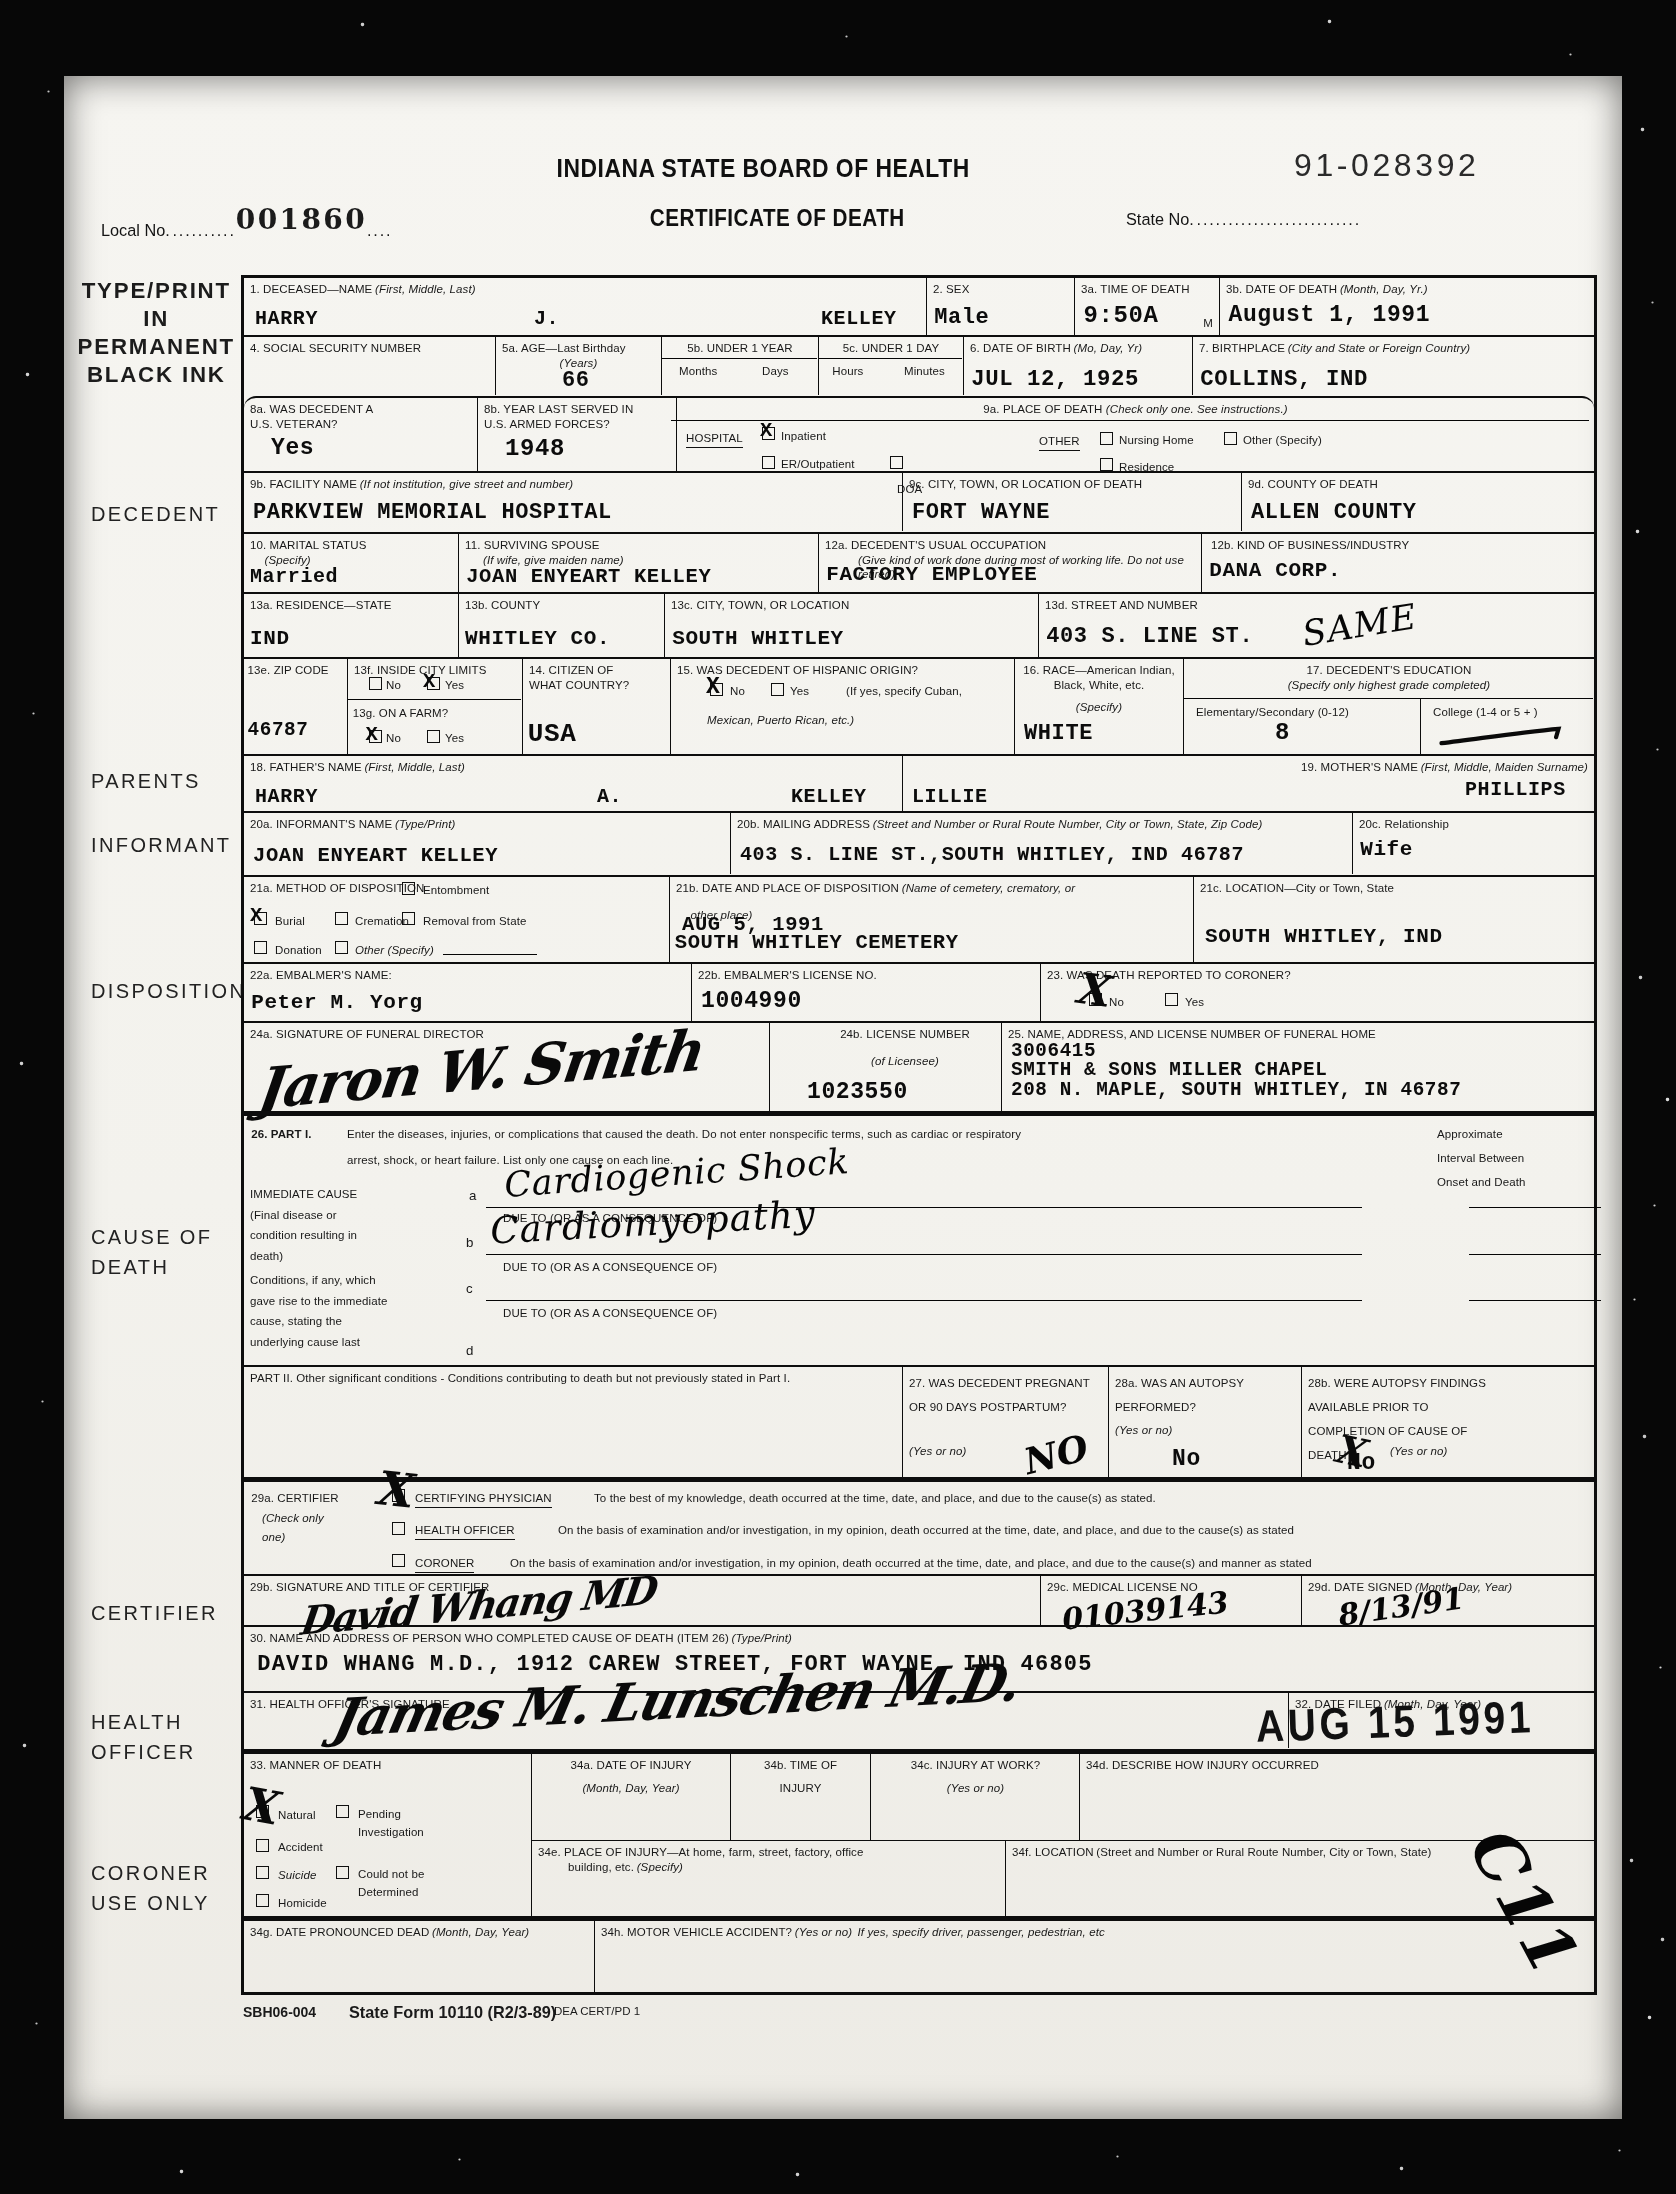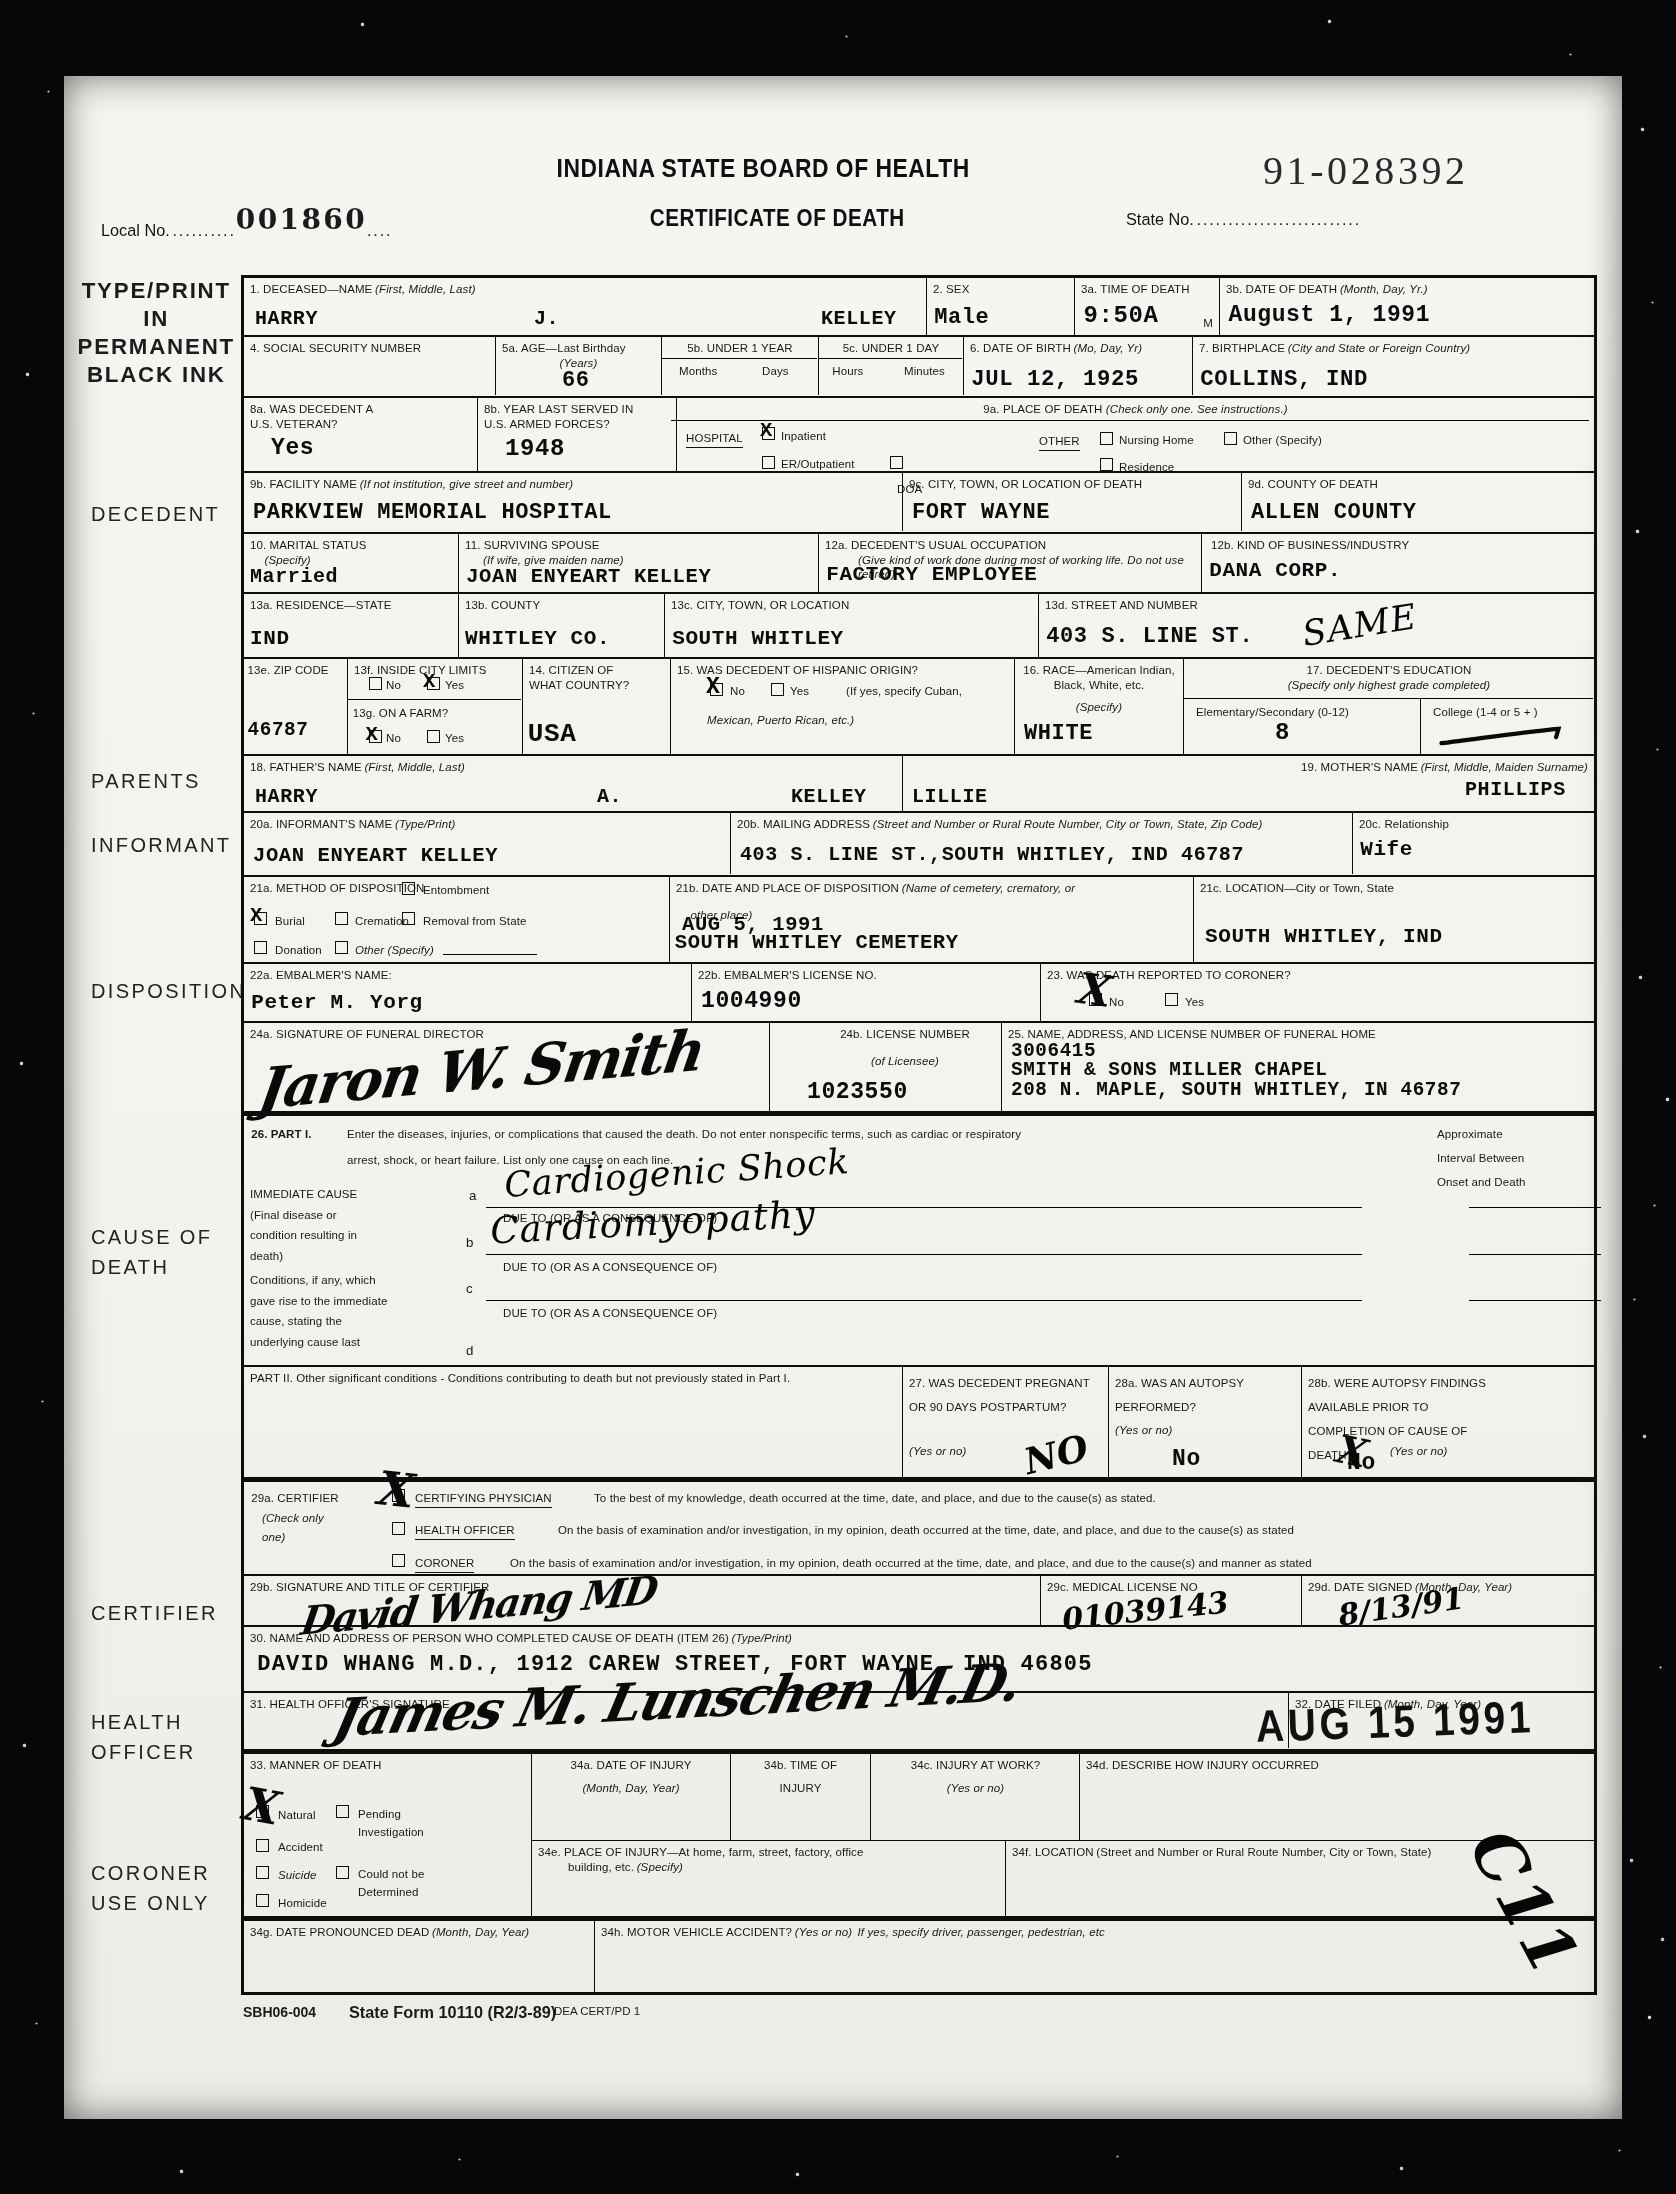--- a/index.html
+++ b/index.html
@@ -14,21 +14,21 @@
     846px 36px 0 0.6px #c7c7c7,1329px 21px 0 1.2px #d3d3d3,1570px 54px 0 0.6px #c5c5c5,1667px 1099px 0 1.2px #dddddd,
     1634px 1299px 0 0.6px #cccccc,1662px 1939px 0 1.2px #c8c8c8;}
   .paper{position:absolute;left:64px;top:76px;width:1558px;height:2043px;background:linear-gradient(180deg,#f6f5f1 0%,#f3f2ed 55%,#edebe5 100%);box-shadow:0 0 36px rgba(0,0,0,.55) inset;}
   .abs{position:absolute;}
   .cond{transform:scaleX(.86);transform-origin:center;}
   .title1{font-size:26.6px;font-weight:700;letter-spacing:0.6px;color:#101010;white-space:nowrap;}
   .title2{font-size:24px;font-weight:700;letter-spacing:0.6px;color:#101010;white-space:nowrap;}
   .hlabel{font-size:16.3px;color:#141414;white-space:nowrap;}
   .hdots{font-size:16.3px;letter-spacing:1.8px;color:#141414;white-space:nowrap;}
   .localno{font-family:"DejaVu Serif",serif;font-weight:700;font-size:28px;letter-spacing:2.4px;color:#1b1b1b;}
-  .certno{font-family:Liberation Serif, serif;font-size:40px;letter-spacing:3.6px;color:#2a2a2a;white-space:nowrap;}
+  .certno{font-family:Liberation Sans, sans-serif;font-size:32px;letter-spacing:3.6px;color:#2a2a2a;white-space:nowrap;margin-left:31px;}
   .typeprint{width:175px;text-align:center;font-size:22.3px;font-weight:600;letter-spacing:1.8px;line-height:1.25;color:#1c1c1c;}
   .mlabel{font-size:20px;letter-spacing:2.4px;color:#222;font-weight:500;white-space:nowrap;line-height:1.5;}
   .form{position:absolute;left:177px;top:199px;width:1350px;height:1714px;border:3.6px solid #0d0d0d;box-sizing:content-box;background:transparent;}
   .row{position:absolute;left:0;width:1350px;border-top:2.4px solid #0d0d0d;box-sizing:border-box;}
   .row.nb{border-top:none;}
   .row.thick{border-top-width:5.4px;}
   .c{position:absolute;top:0;height:100%;box-sizing:border-box;border-left:1.8px solid #0d0d0d;padding:3.6px 6px;}
   .c.first{border-left:none;}
   .lb{font-size:11.5px;line-height:1.3;color:#181818;letter-spacing:0.1px;}
   .it{font-style:italic;}
@@ -122,21 +122,21 @@
       <div class="c" style="left:719px;width:230px;">
         <span class="lb">6. DATE OF BIRTH</span> <span class="lb it">(Mo, Day, Yr)</span>
         <span class="tv" style="left:7.2px;top:29px;font-size:22.3px;">JUL 12, 1925</span>
       </div>
       <div class="c" style="left:948px;width:402px;">
         <span class="lb">7. BIRTHPLACE</span> <span class="lb it">(City and State or Foreign Country)</span>
         <span class="tv" style="left:7.2px;top:29px;font-size:22.3px;">COLLINS, IND</span>
       </div>
     </div>
 
-    <div class="row" style="top:118px;height:75px;">
+    <div class="row" style="top:118px;height:75px;border-radius:12px;">
       <div class="c first" style="left:0;width:233px;">
         <div class="lb" style="width:145px;">8a. WAS DECEDENT A U.S. VETERAN?</div>
         <span class="tv" style="left:27px;top:37px;font-size:23px;">Yes</span>
       </div>
       <div class="c" style="left:233px;width:199px;">
         <div class="lb" style="width:169px;">8b. YEAR LAST SERVED IN U.S. ARMED FORCES?</div>
         <span class="tv" style="left:27px;top:37px;font-size:24px;">1948</span>
       </div>
       <div class="c" style="left:432px;width:918px;">
         <div class="lb cellcap"><span>9a. PLACE OF DEATH</span> <span class="it">(Check only one. See instructions.)</span></div>

